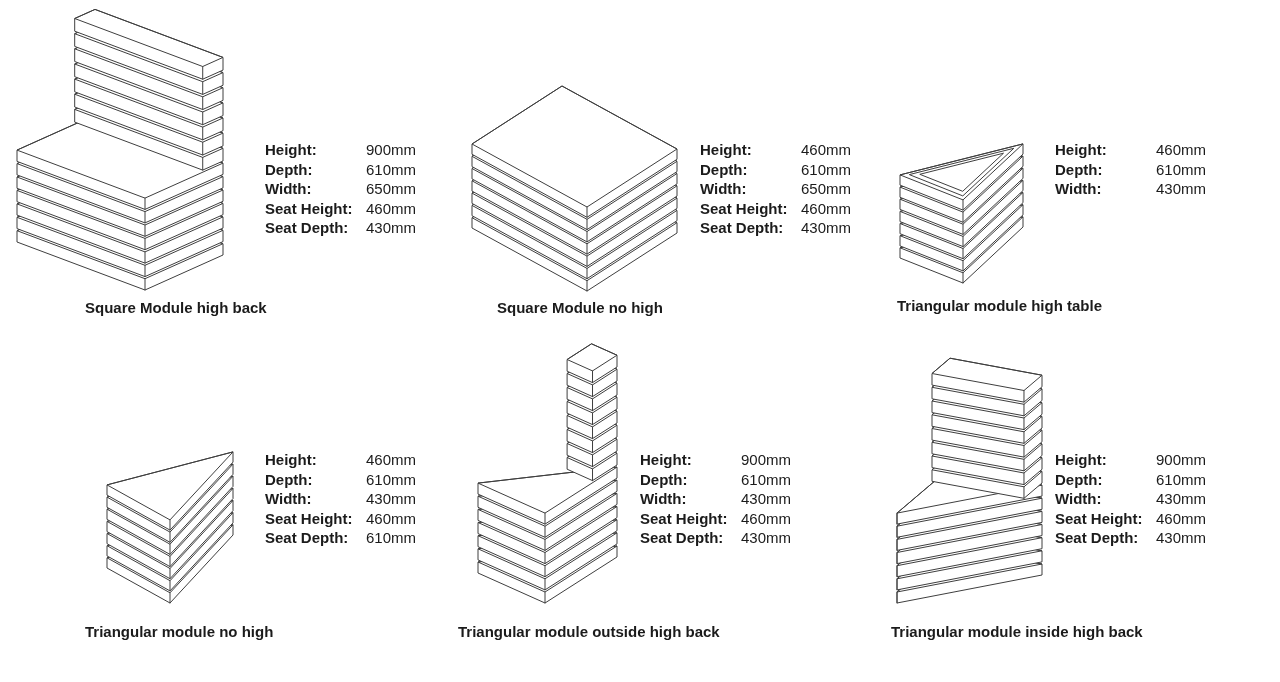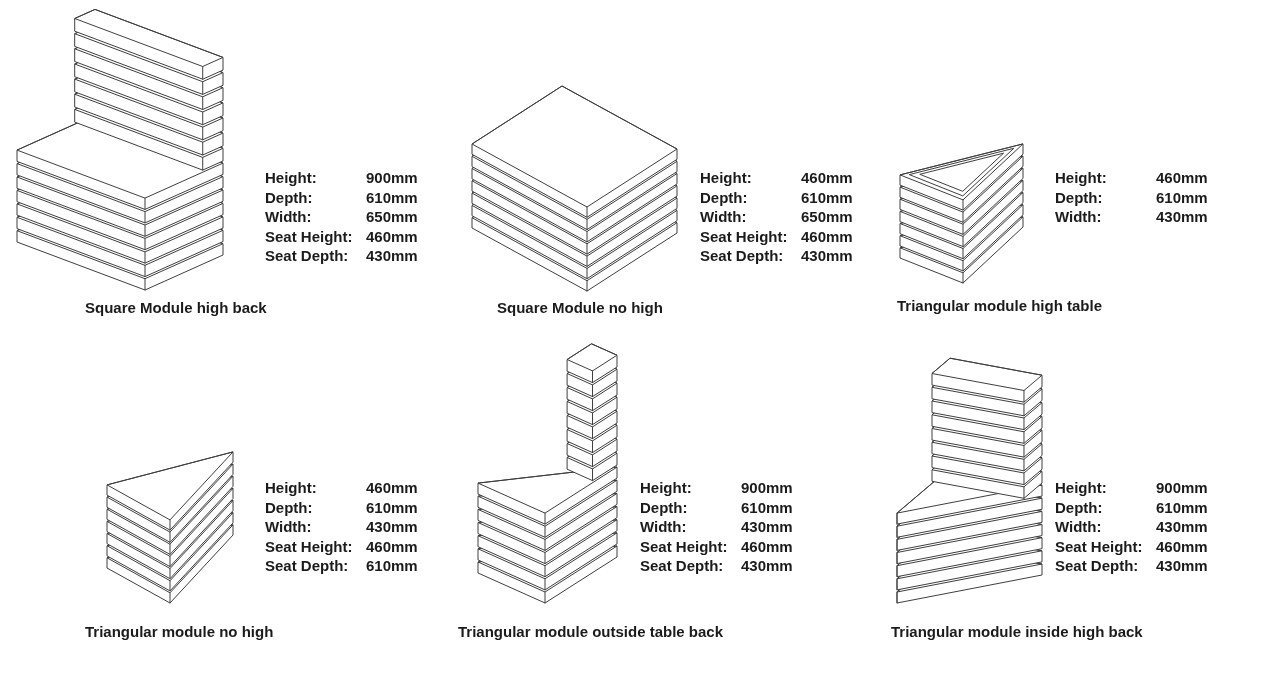--- a/index.html
+++ b/index.html
@@ -2,24 +2,24 @@
 <html><head>
 <meta charset="utf-8">
 <style>
   html,body{margin:0;padding:0;}
   body{
     width:1280px;height:682px;position:relative;overflow:hidden;
     background:#ffffff;color:#1b1b1b;
     font-family:"Liberation Sans", sans-serif;
   }
   .module-drawing{position:absolute;}
-  .specs{position:absolute;font-size:15px;line-height:19.5px;margin-top:28px;}
+  .specs{position:absolute;font-size:15px;line-height:19.5px;}
   .spec-row{display:flex;white-space:nowrap;}
   .spec-label{font-weight:700;width:101px;flex:none;}
-  .spec-value{font-weight:700;}
+  .spec-value{font-weight:400;}
   .caption{position:absolute;font-weight:700;font-size:15px;text-align:left;}
 </style>
 </head>
 <body>
 
 <svg id="draw-0" class="module-drawing" style="left:15px;top:0px;width:250px;height:300px" viewBox="0 0 250 300">
     <polygon points="2.0,230.7 80.0,195.7 208.0,243.7 208.0,255.0 130.0,290.0 2.0,242.0" fill="#ffffff" stroke="#3f3f3f" stroke-width="1" stroke-linejoin="round"></polygon>
     <polygon points="80.0,195.7 208.0,243.7 130.0,278.7 2.0,230.7" fill="none" stroke="#3f3f3f" stroke-width="1" stroke-linejoin="round"></polygon>
     <line x1="130" y1="290" x2="130" y2="278.72" stroke="#3f3f3f" stroke-width="1" stroke-linecap="round"></line>
     <polygon points="2.0,217.3 80.0,182.3 208.0,230.3 208.0,241.6 130.0,276.6 2.0,228.6" fill="#ffffff" stroke="#3f3f3f" stroke-width="1" stroke-linejoin="round"></polygon>
@@ -283,21 +283,21 @@
     </div>
     <div class="spec-row">
       <span class="spec-label">Seat Height:</span>
       <span class="spec-value">460mm</span>
     </div>
     <div class="spec-row">
       <span class="spec-label">Seat Depth:</span>
       <span class="spec-value">430mm</span>
     </div>
   </div>
-<div class="caption" style="left:458px;top:623px;width:320px">Triangular module outside table back</div>
+<div class="caption" style="left:458px;top:623px;width:320px">Triangular module outside high back</div>
 
 <svg id="draw-5" class="module-drawing" style="left:855px;top:338px;width:245px;height:290px" viewBox="0 0 245 290">
     <polygon points="42.0,254.0 95.0,209.0 187.0,226.0 187.0,237.0 42.0,265.0" fill="#ffffff" stroke="#3f3f3f" stroke-width="1" stroke-linejoin="round"></polygon>
     <polygon points="95.0,209.0 187.0,226.0 42.0,254.0" fill="none" stroke="#3f3f3f" stroke-width="1" stroke-linejoin="round"></polygon>
     <line x1="42" y1="265" x2="42" y2="253.96" stroke="#3f3f3f" stroke-width="1" stroke-linecap="round"></line>
     <polygon points="42.0,240.8 95.0,195.8 187.0,212.8 187.0,223.9 42.0,251.9" fill="#ffffff" stroke="#3f3f3f" stroke-width="1" stroke-linejoin="round"></polygon>
     <polygon points="95.0,195.8 187.0,212.8 42.0,240.8" fill="none" stroke="#3f3f3f" stroke-width="1" stroke-linejoin="round"></polygon>
     <line x1="42" y1="251.85714285714286" x2="42" y2="240.81714285714287" stroke="#3f3f3f" stroke-width="1" stroke-linecap="round"></line>
     <polygon points="42.0,227.7 95.0,182.7 187.0,199.7 187.0,210.7 42.0,238.7" fill="#ffffff" stroke="#3f3f3f" stroke-width="1" stroke-linejoin="round"></polygon>
     <polygon points="95.0,182.7 187.0,199.7 42.0,227.7" fill="none" stroke="#3f3f3f" stroke-width="1" stroke-linejoin="round"></polygon>

